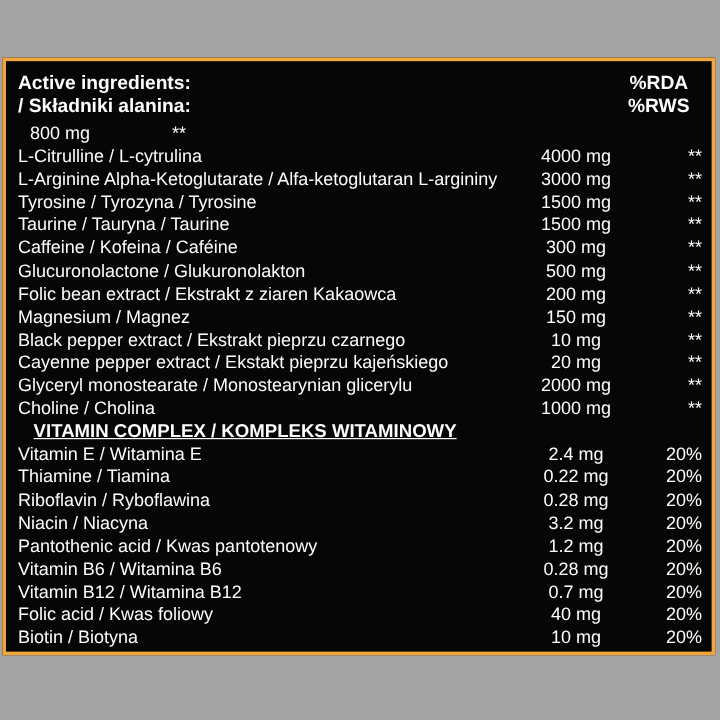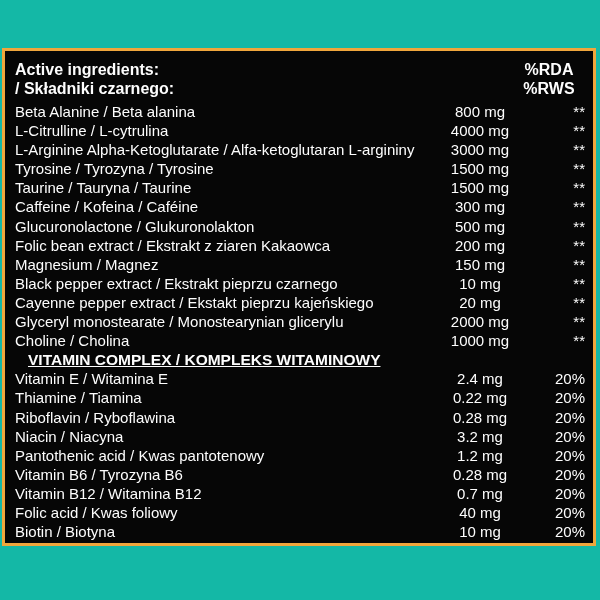--- a/index.html
+++ b/index.html
@@ -8,21 +8,21 @@
     width: 600px;
     height: 600px;
     background: #000000;
     font-family: "Liberation Sans", sans-serif;
     overflow: hidden;
   }
   .page {
     position: relative;
     width: 600px;
     height: 600px;
-    background: #14b8a6;
+    background: #a3a3a3;
   }
   .label-panel {
     position: absolute;
     left: 2px;
     top: 48px;
     width: 594px;
     height: 498px;
     box-sizing: border-box;
     border: 3px solid var(--border-color, #F0A63C);
     background: #060606;
@@ -64,31 +64,30 @@
 </style>
 </head>
 <body style="background: rgb(0, 0, 0);">
 
 <div class="page">
   <div class="label-panel">
 
     <div class="hdr">
       <div class="h-name">
         <div>Active ingredients:</div>
-        <div>/ Składniki czarnego:</div>
+        <div>/ Składniki alanina:</div>
       </div>
       <div class="h-rda">
         <div>%RDA</div>
         <div>%RWS</div>
       </div>
     </div>
 
     <div class="rows">
   <div class="row">
-    <span class="cell name">Beta Alanine / Beta alanina</span>
     <span class="cell amount">800 mg</span>
     <span class="cell rda">**</span>
   </div>
 
   <div class="row">
     <span class="cell name">L-Citrulline / L-cytrulina</span>
     <span class="cell amount">4000 mg</span>
     <span class="cell rda">**</span>
   </div>
 
@@ -188,21 +187,21 @@
     <span class="cell rda">20%</span>
   </div>
 
   <div class="row">
     <span class="cell name">Pantothenic acid / Kwas pantotenowy</span>
     <span class="cell amount">1.2 mg</span>
     <span class="cell rda">20%</span>
   </div>
 
   <div class="row">
-    <span class="cell name">Vitamin B6 / Tyrozyna B6</span>
+    <span class="cell name">Vitamin B6 / Witamina B6</span>
     <span class="cell amount">0.28 mg</span>
     <span class="cell rda">20%</span>
   </div>
 
   <div class="row">
     <span class="cell name">Vitamin B12 / Witamina B12</span>
     <span class="cell amount">0.7 mg</span>
     <span class="cell rda">20%</span>
   </div>
 

